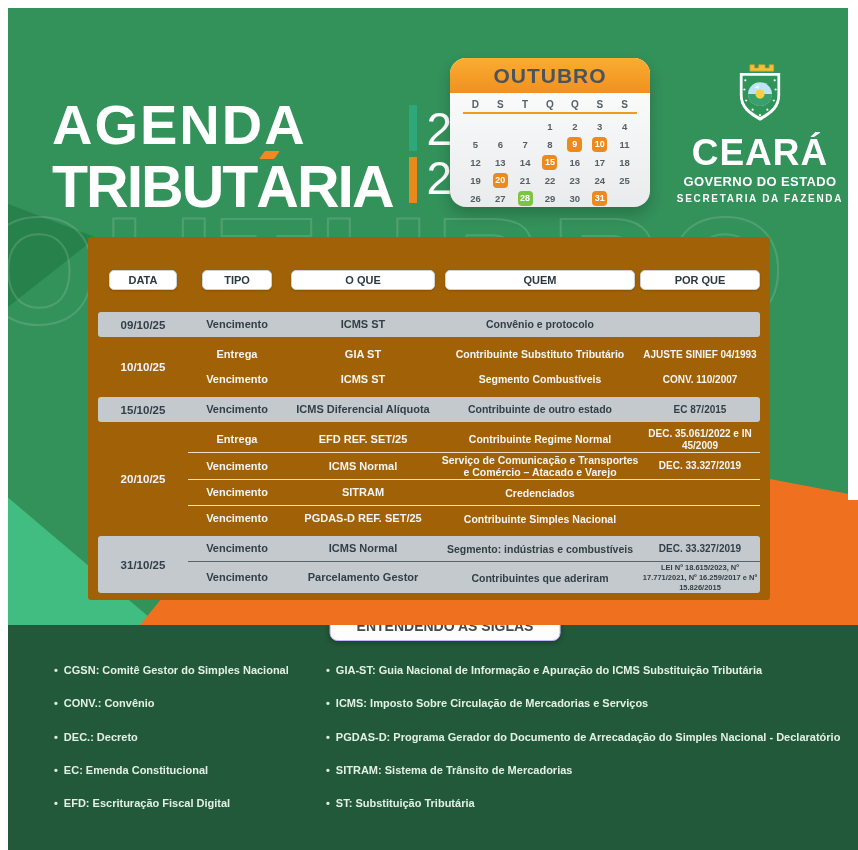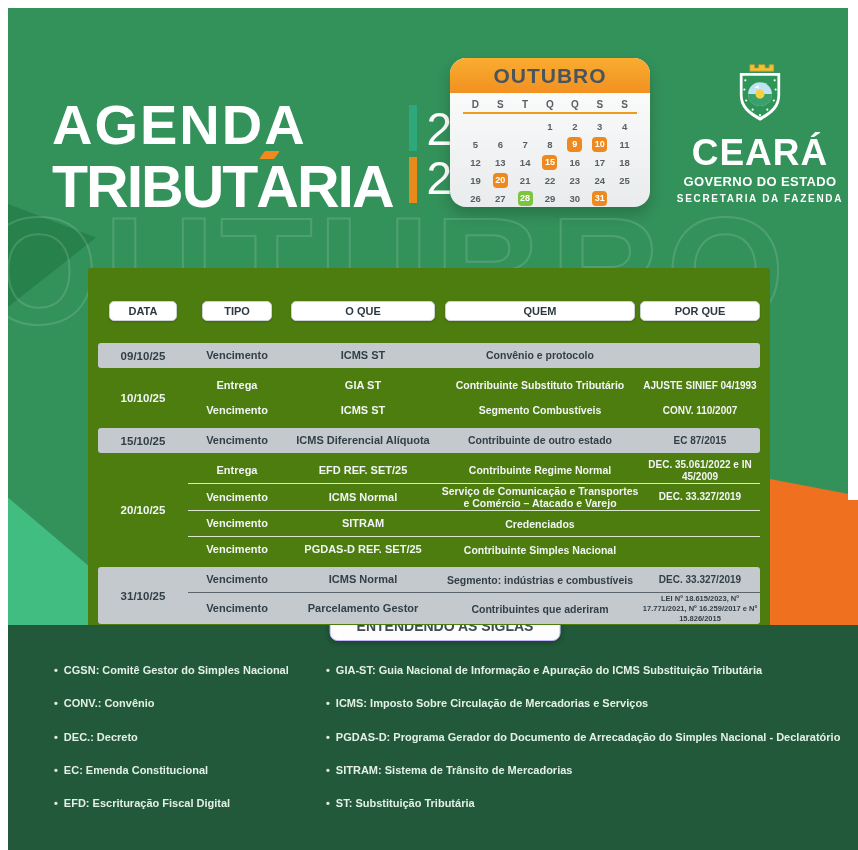--- a/index.html
+++ b/index.html
@@ -51,22 +51,22 @@
   .chip-green{background:#7cc63f;}
 
   
   .logo{position:absolute;left:660px;top:54px;width:184px;text-align:center;z-index:2;color:#fff;}
   .crest{display:block;margin:0 auto 6px;}
   .logo-state{font-size:37px;font-weight:800;letter-spacing:1px;line-height:1;}
   .logo-gov{font-size:13px;font-weight:800;letter-spacing:.4px;margin-top:3px;}
   .logo-sec{font-size:10px;font-weight:700;letter-spacing:1.7px;margin-top:4px;}
 
   
-  .panel{position:absolute;left:80px;top:229px;width:682px;height:363px;background:#4d7c0f;
-         border-radius:3px;z-index:2;padding:33px 10px 0;box-sizing:border-box;margin-top:31px;}
+  .panel{position:absolute;left:80px;top:229px;width:682px;height:363px;background:#a16207;
+         border-radius:3px;z-index:2;padding:33px 10px 0;box-sizing:border-box;}
   .thead{display:flex;margin-bottom:22px;}
   .hc{display:flex;justify-content:center;align-items:center;}
   .hc.c0{width:90px;}.hc.c1{width:98px;}.hc.c2{width:154px;}.hc.c3{width:200px;}.hc.c4{width:120px;}
   .pill{background:#fff;border:1px solid #cdd2d4;border-radius:5px;padding:3px 0;font-size:11px;
         font-weight:800;color:#2c3940;text-align:center;box-shadow:0 1px 2px rgba(0,0,0,.18);}
   .hc.c0 .pill{width:66px;}.hc.c1 .pill{width:68px;}.hc.c2 .pill{width:142px;}
   .hc.c3 .pill{width:188px;}.hc.c4 .pill{width:124px;}
   .group{display:flex;margin-bottom:5px;border-radius:3px;color:#f2f5f6;}
   .group.light{background:#c3c9cd;color:#333f47;}
   .datec{width:90px;display:flex;align-items:center;justify-content:center;

